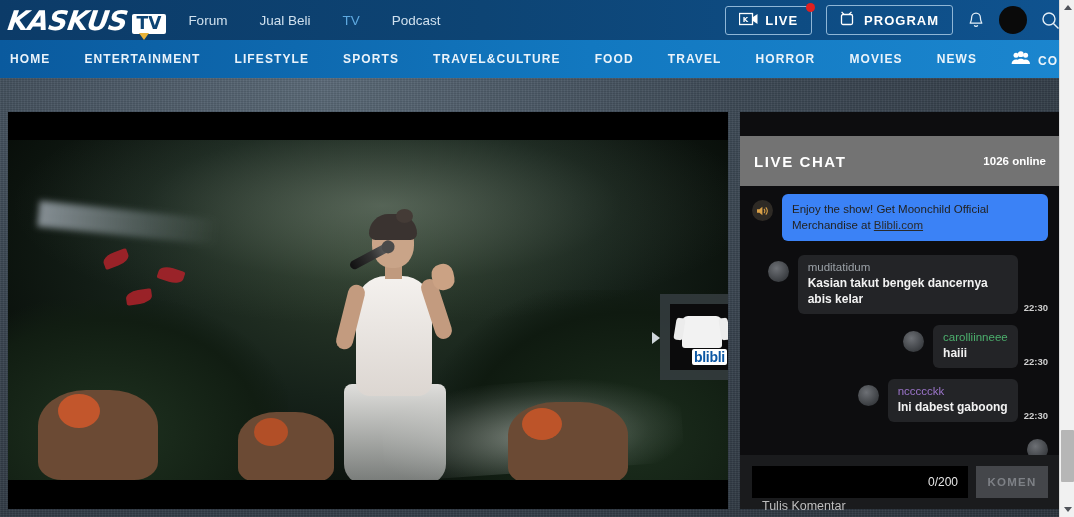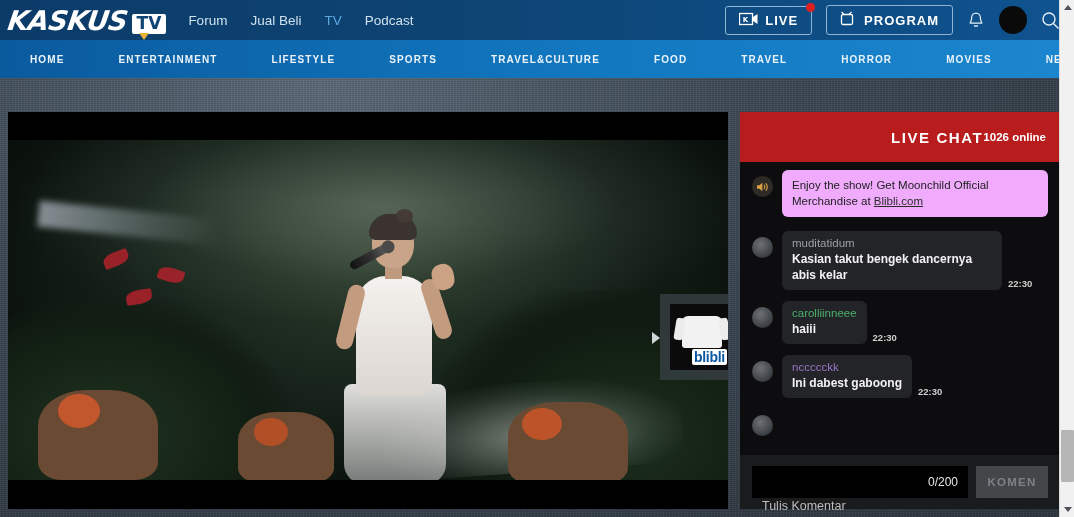--- a/index.html
+++ b/index.html
@@ -44,21 +44,21 @@
   .logo-tv {
     background: #ffffff; color: #0d4474; font-size: 17px; font-weight: bold;
     padding: 1px 5px 2px; margin-left: 4px; border-radius: 2px; line-height: 1;
     position: relative; font-family: "DejaVu Sans", sans-serif;
   }
   .logo-tv::after{
     content:""; position:absolute; left:7px; bottom:-6px;
     border-left:5px solid transparent; border-right:5px solid transparent;
     border-top:7px solid #e8b33a;
   }
-  .topnav { display: flex; align-items: center; margin-left: 22px; gap: 23px; }
+  .topnav { display: flex; align-items: center; margin-left: 22px; gap: 32px; }
   .topnav a { color: #cfe0ee; font-size: 13.5px; text-decoration: none; }
   .topnav a.active { color: #5ea9e0; }
 
   .topright { margin-left: auto; display: flex; align-items: center; gap: 14px; padding-right: 14px; }
   .pillbtn {
     display: flex; align-items: center; gap: 7px;
     border: 1px solid #8fb6d6; border-radius: 3px;
     padding: 5px 13px; color: #fff; font-size: 13px; font-weight: bold;
     letter-spacing: 1px; position: relative; background: transparent;
   }
@@ -66,22 +66,22 @@
   .icon-btn { color: #e3eef7; display: flex; align-items: center; }
   .avatar-top { width: 28px; height: 28px; border-radius: 50%; background: #0a0a0a; }
 
   
   .catnav {
     position: absolute; left: 0; top: 40px; width: 1074px; height: 38px;
     background: linear-gradient(90deg, #0a5a9e 0%, #1278c0 55%, #1b86cf 100%);
     display: flex; align-items: center; z-index: 39;
   }
   .catnav .item {
-    color: #eaf3fa; font-size: 10px; font-weight: bold; letter-spacing: 1.1px;
-    padding: 0 17px; display: flex; align-items: flex-end; gap: 7px; white-space: nowrap; margin-left: 20px;
+    color: #eaf3fa; font-size: 12px; font-weight: bold; letter-spacing: 1.1px;
+    padding: 0 17px; display: flex; align-items: flex-end; gap: 7px; white-space: nowrap;
   }
   .catnav .item:first-child { padding-left: 10px; }
 
   
   .player {
     position: absolute; left: 8px; top: 112px; width: 720px; height: 397px;
     background: #000; overflow: hidden;
   }
   .stage { position: absolute; left: 0; top: 28px; width: 720px; height: 340px; overflow: hidden;
     background:
@@ -149,40 +149,40 @@
     position: absolute; left: 644px; top: 220px; width: 0; height: 0; z-index: 13;
     border-top: 6px solid transparent; border-bottom: 6px solid transparent; border-left: 8px solid #cfd6da;
   }
 
   
   .chat {
     position: absolute; left: 740px; top: 112px; width: 320px; height: 397px;
     background: #0d0d0f; display: flex; flex-direction: column;
   }
   .chat-head {
-    height: 50px; background: #b91c1c; display: flex; align-items: center;
-    padding: 0 14px; justify-content: flex-end; flex: 0 0 auto;
+    height: 50px; background: #737373; display: flex; align-items: center;
+    padding: 0 14px; justify-content: space-between; flex: 0 0 auto; margin-top: 24px;
   }
   .chat-title { color: #ffffff; font-size: 15px; font-weight: bold; letter-spacing: 1.6px; }
   .chat-online { color: #ffffff; font-size: 11.5px; font-weight: bold; }
 
   .chat-body { flex: 1 1 auto; padding: 8px 12px 6px; overflow: hidden; }
 
   .announce { display: flex; align-items: flex-start; gap: 9px; margin-bottom: 14px; }
   .announce-ic {
     flex: 0 0 auto; width: 21px; height: 21px; border-radius: 50%; background: #2e2a25;
     display: flex; align-items: center; justify-content: center; margin-top: 6px;
   }
   .announce-bx {
-    background: #f0abfc; color: #222; border-radius: 6px; padding: 7px 10px;
+    background: #3b82f6; color: #222; border-radius: 6px; padding: 7px 10px;
     font-size: 11.5px; line-height: 1.42; flex: 1 1 auto;
   }
   .announce-bx a { color: #2a2a2a; text-decoration: underline; }
 
-  .msg { display: flex; align-items: flex-start; gap: 9px; margin-bottom: 11px; }
+  .msg { display: flex; align-items: flex-start; gap: 9px; margin-bottom: 11px; justify-content: flex-end; }
   .msg-av {
     flex: 0 0 auto; width: 21px; height: 21px; border-radius: 50%; margin-top: 6px;
     background: radial-gradient(circle at 40% 35%, #6d7075 0%, #3b3e42 70%, #26282b 100%);
   }
   .msg-right { display: flex; align-items: flex-end; gap: 6px; min-width: 0; }
   .bubble { background: #232427; border-radius: 6px; padding: 6px 10px 7px; max-width: 220px; }
   .msg-user { font-size: 11.5px; margin-bottom: 2px; }
   .msg-text { color: #f2f2f2; font-size: 12px; line-height: 1.35; font-weight: bold; }
   .msg-time { color: #cfcfcf; font-size: 9.5px; font-weight: bold; white-space: nowrap; padding-bottom: 1px; }
 

